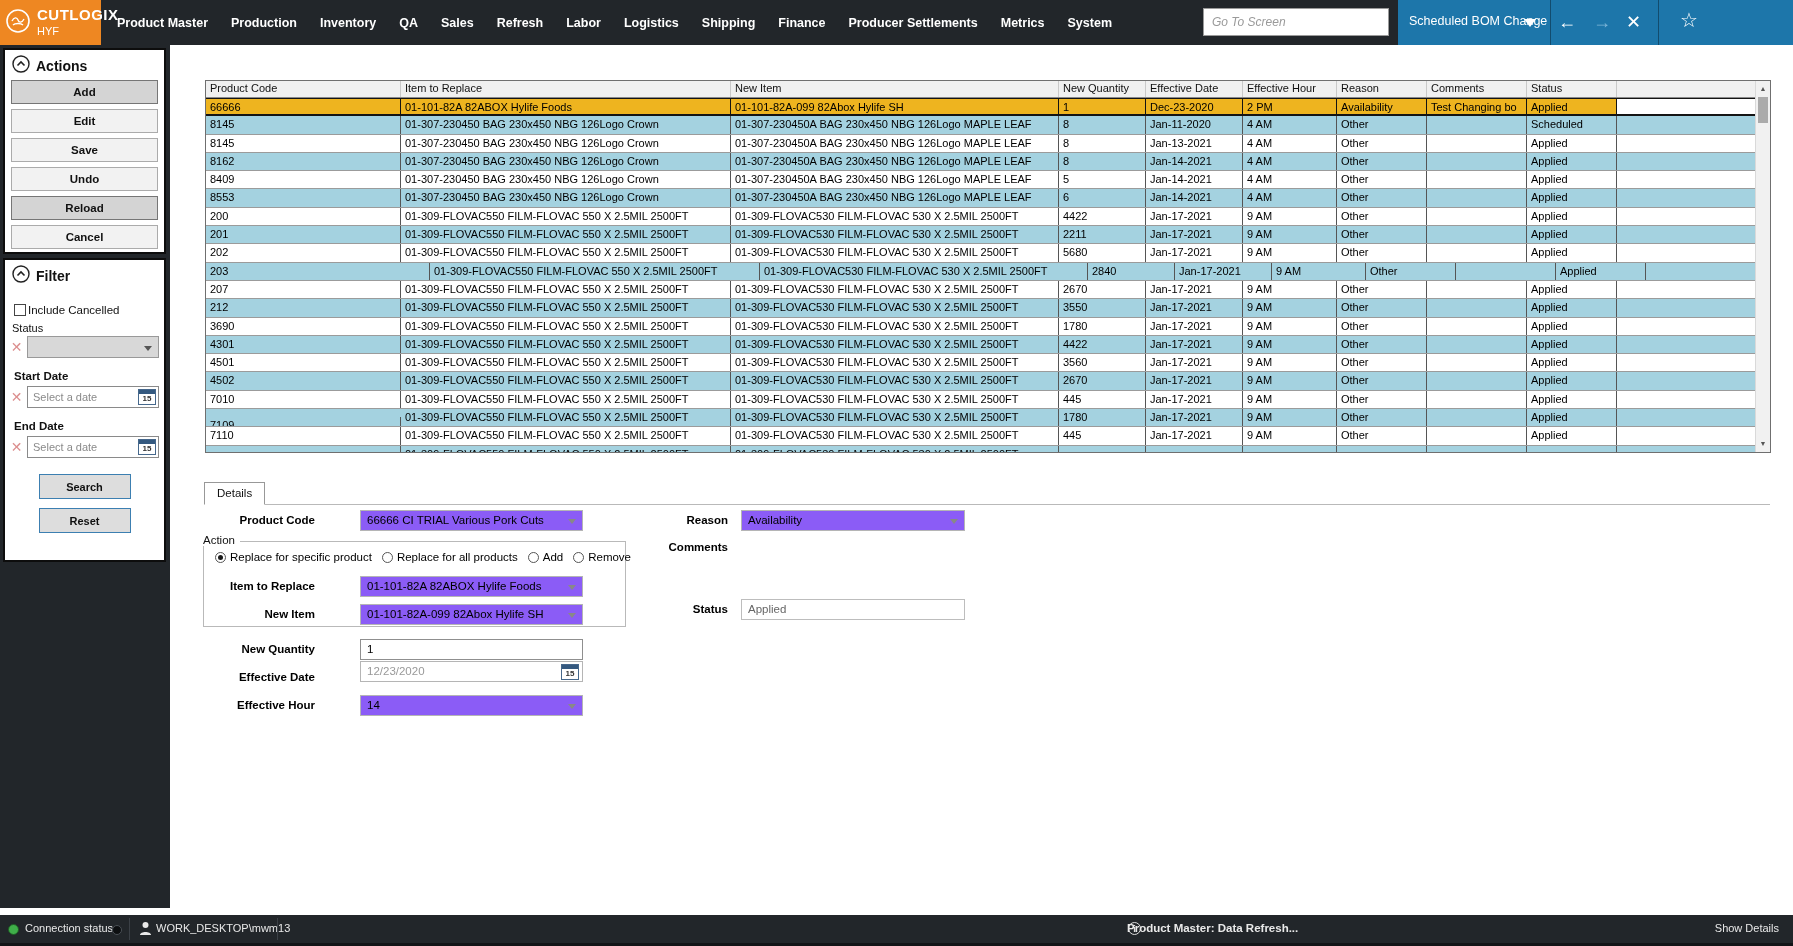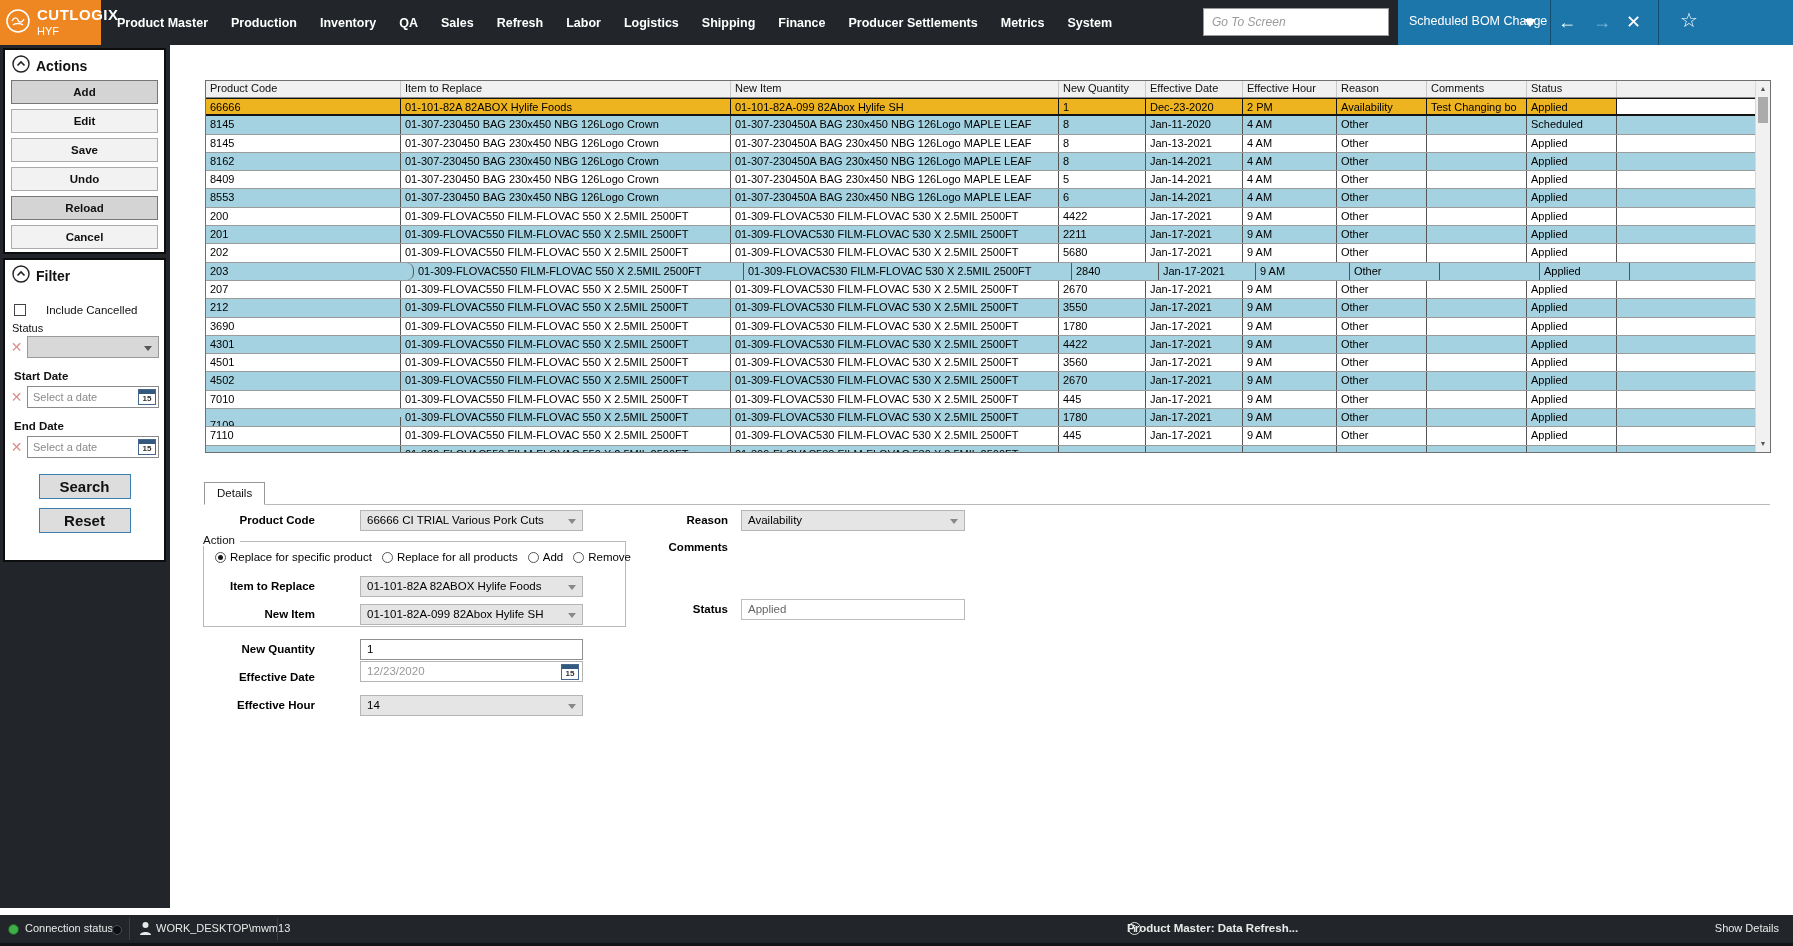--- a/index.html
+++ b/index.html
@@ -32,32 +32,32 @@
 
   
   .sidebar{position:absolute;left:0;top:45px;width:170px;height:863px;background:#22262a;}
   .panel{position:absolute;left:3px;width:163px;background:#fff;border:2px solid #0d0d0d;}
   .panel.actions{top:3px;height:206px;}
   .panel.filter{top:213px;height:304px;}
   .panel-head{display:flex;align-items:center;gap:6px;padding:5px 7px 3px;}
   .panel-title{font-size:14px;font-weight:bold;color:#111;}
   .side-btn{display:block;width:147px;height:24px;margin:0 auto 5px;background:#f2f2f2;border:1px solid #ababab;font-family:"Liberation Sans",sans-serif;font-size:11.5px;font-weight:bold;color:#111;}
   .side-btn.emph{background:#d4d4d4;border-color:#767676;}
-  .chk-row{display:flex;align-items:center;gap:20px;margin:14px 0 0 9px;font-size:11.5px;color:#111;}
+  .chk-row{display:flex;align-items:center;gap:2px;margin:14px 0 0 9px;font-size:11.5px;color:#111;}
   .chk{width:12px;height:12px;border:1px solid #444;background:#fff;flex:0 0 auto;}
   .flabel{font-size:11px;color:#111;margin:6px 0 2px 7px;}
   .flabel.b{font-weight:bold;font-size:11.5px;margin:12px 0 4px 9px;}
   .frow{display:flex;align-items:center;margin:0 5px 0 3px;gap:2px;}
   .xicon{color:#dc8f8f;font-size:14px;width:17px;text-align:center;flex:0 0 auto;}
   .combo{flex:1;height:22px;background:#d8d8d8;border:1px solid #999;position:relative;}
   .car{position:absolute;right:6px;top:9px;width:0;height:0;border:4px solid transparent;border-top:5px solid #555;}
   .dateinput{flex:1;height:22px;background:#fff;border:1px solid #8a8a8a;display:flex;align-items:center;font-size:11px;color:#8a8a8a;padding-left:5px;position:relative;}
   .cal{position:absolute;right:2px;top:2px;width:18px;height:16px;background:#fff;border:1px solid #46688c;font-size:8px;color:#333;text-align:center;line-height:18px;font-weight:bold;}
   .cal::before{content:"";position:absolute;left:0;right:0;top:0;height:4px;background:#34597f;}
-  .fbtn{display:block;width:92px;height:25px;margin:16px auto 0;background:#ddd;border:1px solid #3c7fb1;font-family:"Liberation Sans",sans-serif;font-size:15px;font-weight:bold;color:#111;}
+  .fbtn{display:block;width:92px;height:25px;margin:16px auto 0;background:#ddd;border:1px solid #3c7fb1;font-family:"Liberation Sans",sans-serif;font-size:11px;font-weight:bold;color:#111;}
   .fbtn.reset{margin-top:9px;}
 
   
   .content{position:absolute;left:170px;top:45px;right:0;bottom:31px;background:#fff;}
   .page-title{position:absolute;top:8px;right:23px;font-size:19px;font-weight:bold;color:#000;white-space:nowrap;}
 
   .grid{position:absolute;left:35px;top:35px;width:1566px;height:373px;border:1px solid #6f6f6f;overflow:hidden;background:#fff;}
   .grid-header{display:flex;height:17px;background:#f0f0f0;border-bottom:1px solid #8a8a8a;width:1551px;}
   .hcell{font-size:11px;color:#111;padding:1px 0 0 4px;border-right:1px solid #c9c9c9;white-space:nowrap;overflow:hidden;flex:0 0 auto;}
   .hfiller{flex:1 1 auto;border-right:none;}
@@ -75,21 +75,21 @@
   .varrow.up{top:1px;}
   .varrow.down{bottom:1px;}
   .vthumb{position:absolute;left:2px;right:2px;top:16px;height:26px;background:#ababab;}
 
   
   .tab{position:absolute;left:34px;top:437px;height:23px;padding:0 12px;background:#fff;border:1px solid #989898;border-bottom:1px solid #fff;font-size:11.5px;line-height:21px;z-index:2;color:#111;}
   .tabline{position:absolute;left:34px;right:23px;top:459px;height:1px;background:#b9b9b9;z-index:1;}
   .dlabel{position:absolute;font-size:11.5px;font-weight:bold;color:#000;text-align:right;width:125px;white-space:nowrap;}
   .dlabel.l{left:20px;}
   .dlabel.r{left:430px;width:128px;}
-  .dcombo{position:absolute;left:190px;width:223px;height:21px;background:#e5e5e5;border:1px solid #b5b5b5;font-size:11.5px;line-height:19px;color:#000;padding-left:6px;white-space:nowrap;overflow:hidden;}
+  .dcombo{position:absolute;left:190px;width:223px;height:21px;background:#8b5cf6;border:1px solid #b5b5b5;font-size:11.5px;line-height:19px;color:#000;padding-left:6px;white-space:nowrap;overflow:hidden;}
   .dcombo .car{top:8px;border-top-color:#888;}
   .dcombo.r{left:571px;width:224px;}
   .dinput{position:absolute;left:190px;width:223px;height:21px;background:#fff;border:1px solid #8f8f8f;font-size:11.5px;line-height:19px;color:#000;padding-left:6px;}
   .dinput.datep{color:#999;border-color:#b5b5b5;}
   .dinput.statusf{left:571px;width:224px;color:#666;border-color:#bdbdbd;}
   .dtextarea{position:absolute;left:571px;top:492px;width:224px;height:47px;background:#fff;border:1px solid #8f8f8f;font-family:"Liberation Sans",sans-serif;font-size:11.5px;line-height:1.3;color:#000;padding:2px 5px;resize:none;overflow:hidden;}
   .actionbox{position:absolute;left:33px;top:496px;width:423px;height:86px;border:1px solid #b9b9b9;}
   .actionlegend{position:absolute;left:28px;top:489px;background:#fff;padding:0 5px;font-size:11.5px;color:#111;z-index:2;}
   .radios{position:absolute;left:45px;top:506px;display:flex;gap:10px;align-items:center;font-size:11.5px;color:#000;white-space:nowrap;}
   .radio-opt{display:flex;align-items:center;gap:4px;}
@@ -332,21 +332,21 @@
             <div class="gcell" style="width: 328px;">01-309-FLOVAC530 FILM-FLOVAC 530 X 2.5MIL 2500FT</div>
             <div class="gcell" style="width: 87px;">5680</div>
             <div class="gcell" style="width: 97px;">Jan-17-2021</div>
             <div class="gcell" style="width: 94px;">9 AM</div>
             <div class="gcell" style="width: 90px;">Other</div>
             <div class="gcell" style="width: 100px;"></div>
             <div class="gcell" style="width: 90px;">Applied</div>
             <div class="gcell gfiller"></div>
           </div>
           <div class="grow alt">
-            <div class="gcell" style="width: 208px; border-radius: 7px;">203</div>
+            <div class="gcell" style="width: 224px;">203</div>
             <div class="gcell" style="width: 330px;">01-309-FLOVAC550 FILM-FLOVAC 550 X 2.5MIL 2500FT</div>
             <div class="gcell" style="width: 328px;">01-309-FLOVAC530 FILM-FLOVAC 530 X 2.5MIL 2500FT</div>
             <div class="gcell" style="width: 87px;">2840</div>
             <div class="gcell" style="width: 97px;">Jan-17-2021</div>
             <div class="gcell" style="width: 94px;">9 AM</div>
             <div class="gcell" style="width: 90px;">Other</div>
             <div class="gcell" style="width: 100px;"></div>
             <div class="gcell" style="width: 90px;">Applied</div>
             <div class="gcell gfiller"></div>
           </div>

